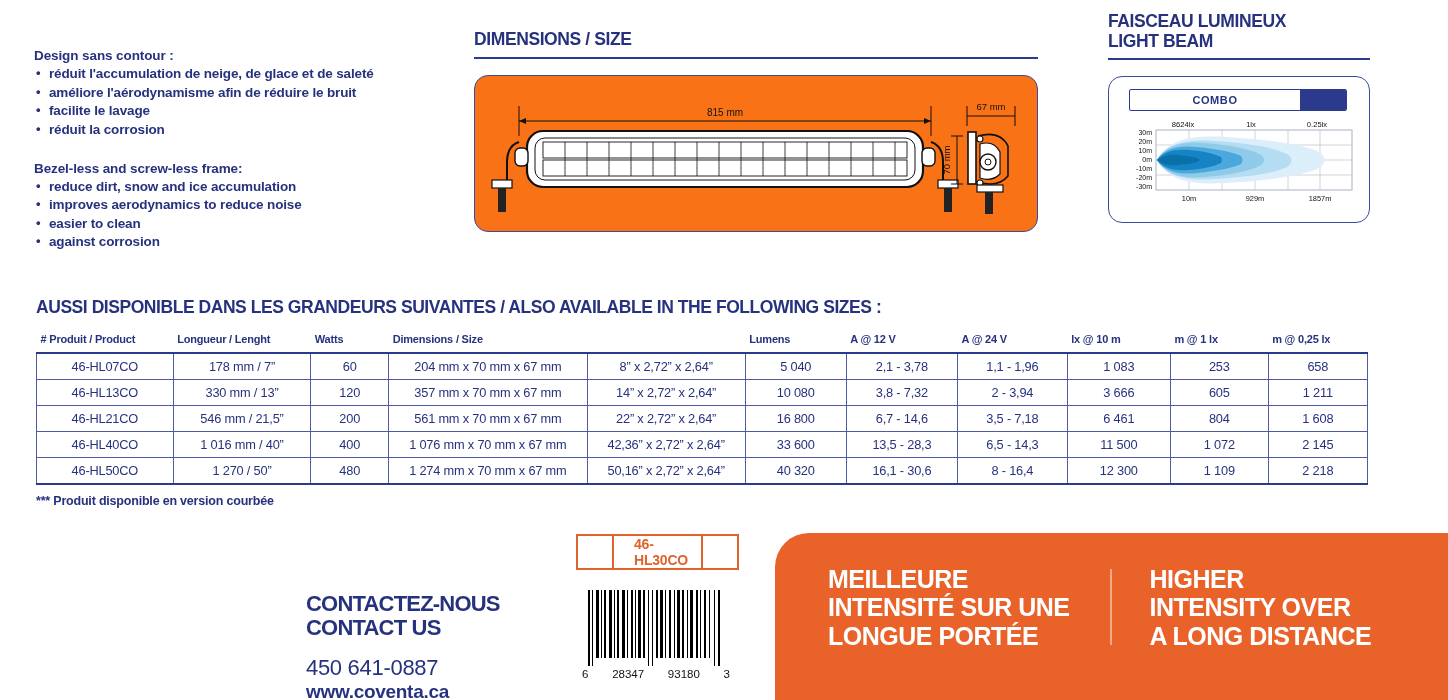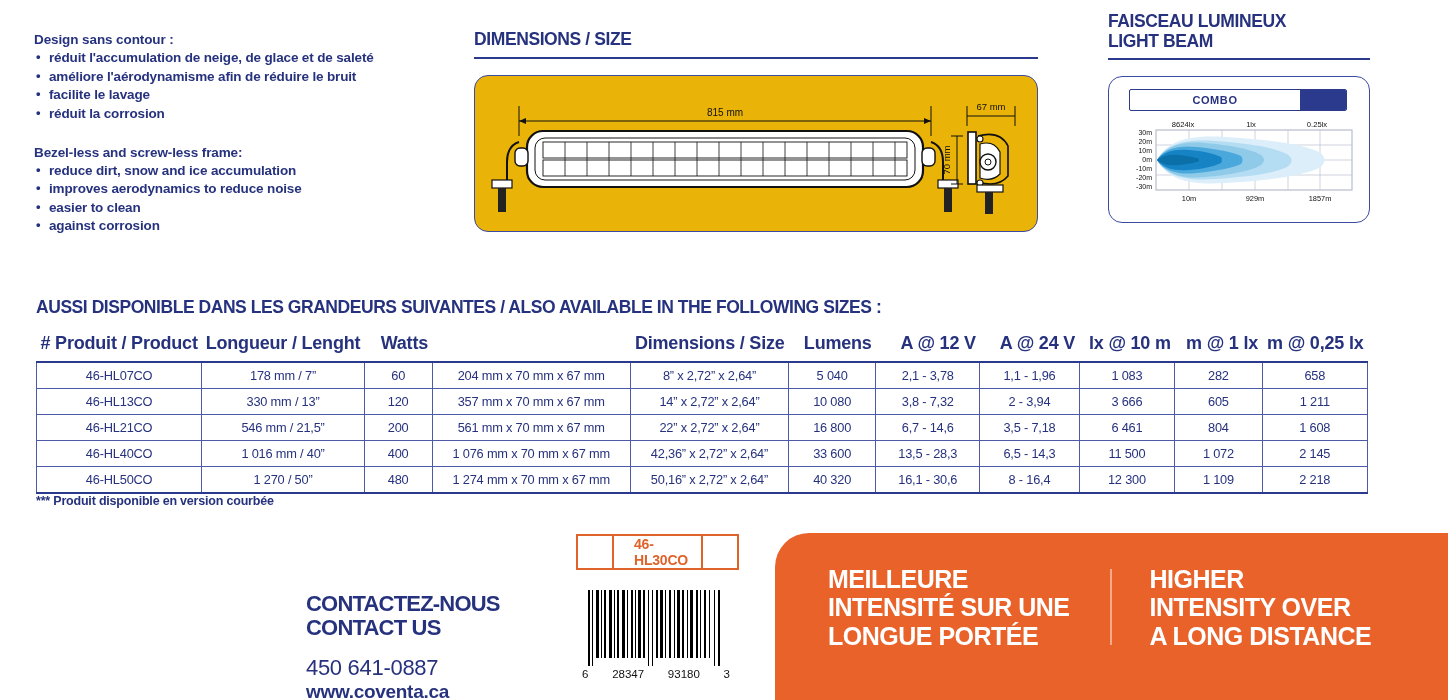--- a/index.html
+++ b/index.html
@@ -4,37 +4,37 @@
 <style>
   html,body{margin:0;padding:0;}
   body{
     width:1448px;height:700px;background:#ffffff;
     font-family:"Liberation Sans",sans-serif;
     color:#26327e;position:relative;overflow:hidden;
   }
   .page{position:relative;width:1448px;height:700px;}
 
   
-  .features{position:absolute;left:34px;top:32px;width:400px;}
+  .features{position:absolute;left:34px;top:48px;width:400px;}
   .feat-head{font-size:13.5px;font-weight:bold;color:#26327e;letter-spacing:-.1px;margin-bottom:2px;}
   .feat-list{list-style:none;margin:0 0 0 2px;padding:0;}
   .feat-list li{font-size:13.5px;font-weight:bold;color:#26327e;line-height:1.38;
     padding-left:13px;position:relative;letter-spacing:-.15px;}
   .feat-list li:before{content:"\2022";position:absolute;left:0;top:-1px;font-size:13px;}
   .feat-block2{margin-top:21px;}
 
   
   .sec-title{font-size:17.5px;font-weight:bold;color:#26327e;letter-spacing:-.4px;
     line-height:1.12;font-stretch:condensed;}
   .sec-rule{height:2px;background:#2b3a8c;margin-top:7px;}
 
   
   .dims-wrap{position:absolute;left:474px;top:30px;width:564px;}
   .dims-box{margin-top:16px;height:155px;border:1.6px solid #3c4aa0;border-radius:14px;
-    position:relative;background:#eab308;}
+    position:relative;background:#f97316;}
 
   
   .bar-svg{position:absolute;left:16px;top:8px;}
 
   
   .beam-wrap{position:absolute;left:1108px;top:12px;width:262px;}
   .beam-box{margin-top:16px;height:145px;border:1.6px solid #3c4aa0;border-radius:14px;
     background:#fff;position:relative;padding-left:46px;}
   .combo-bar{position:absolute;left:20px;top:12px;width:218px;height:22px;
     border:1.4px solid #2b3a8c;box-sizing:border-box;background:#fff;
@@ -43,22 +43,22 @@
     display:flex;align-items:center;justify-content:center;
     font-size:11px;font-weight:bold;letter-spacing:.6px;color:#26327e;}
   .combo-bar .cap{position:absolute;right:0;top:0;width:46px;height:100%;
     background:#2b3a8c;border-left:1.4px solid #2b3a8c;box-sizing:border-box;}
   .beam-chart{position:absolute;left:12px;top:42px;}
 
   
   .sizes-title{position:absolute;left:36px;top:297px;font-size:17.5px;font-weight:bold;
     color:#26327e;letter-spacing:-.45px;white-space:nowrap;}
   table.sizes{position:absolute;left:36px;top:330px;width:1332px;border-collapse:collapse;}
-  table.sizes th{font-size:18px;font-weight:bold;color:#26327e;padding:3px 4px 7px;
-    text-align:right;white-space:nowrap;letter-spacing:-.2px;}
+  table.sizes th{font-size:11px;font-weight:bold;color:#26327e;padding:3px 4px 7px;
+    text-align:left;white-space:nowrap;letter-spacing:-.2px;}
   table.sizes tbody tr td{font-size:12.8px;color:#26327e;text-align:center;
     padding:5px 20px;white-space:nowrap;border:1px solid #4c5aa8;letter-spacing:-.2px;}
   table.sizes tbody tr:first-child td{border-top:2px solid #2b3a8c;}
   table.sizes tbody tr:last-child td{border-bottom:2px solid #2b3a8c;}
   td.nb{border-left:none !important;}
   .footnote{position:absolute;left:36px;top:494px;font-size:12.5px;font-weight:bold;
     color:#26327e;letter-spacing:-.2px;}
 
   
   .banner{position:absolute;left:775px;top:533px;width:673px;height:167px;
@@ -276,21 +276,21 @@
       <tr>
         <td>46-HL07CO</td>
         <td>178 mm / 7”</td>
         <td>60</td>
         <td>204 mm x 70 mm x 67 mm</td>
         <td class="nb">8” x 2,72” x 2,64”</td>
         <td>5 040</td>
         <td>2,1 - 3,78</td>
         <td>1,1 - 1,96</td>
         <td>1 083</td>
-        <td>282</td>
+        <td>253</td>
         <td>658</td>
       </tr>
       <tr>
         <td>46-HL13CO</td>
         <td>330 mm  / 13”</td>
         <td>120</td>
         <td>357 mm x 70 mm x 67 mm</td>
         <td class="nb">14” x 2,72” x 2,64”</td>
         <td>10 080</td>
         <td>3,8 - 7,32</td>

